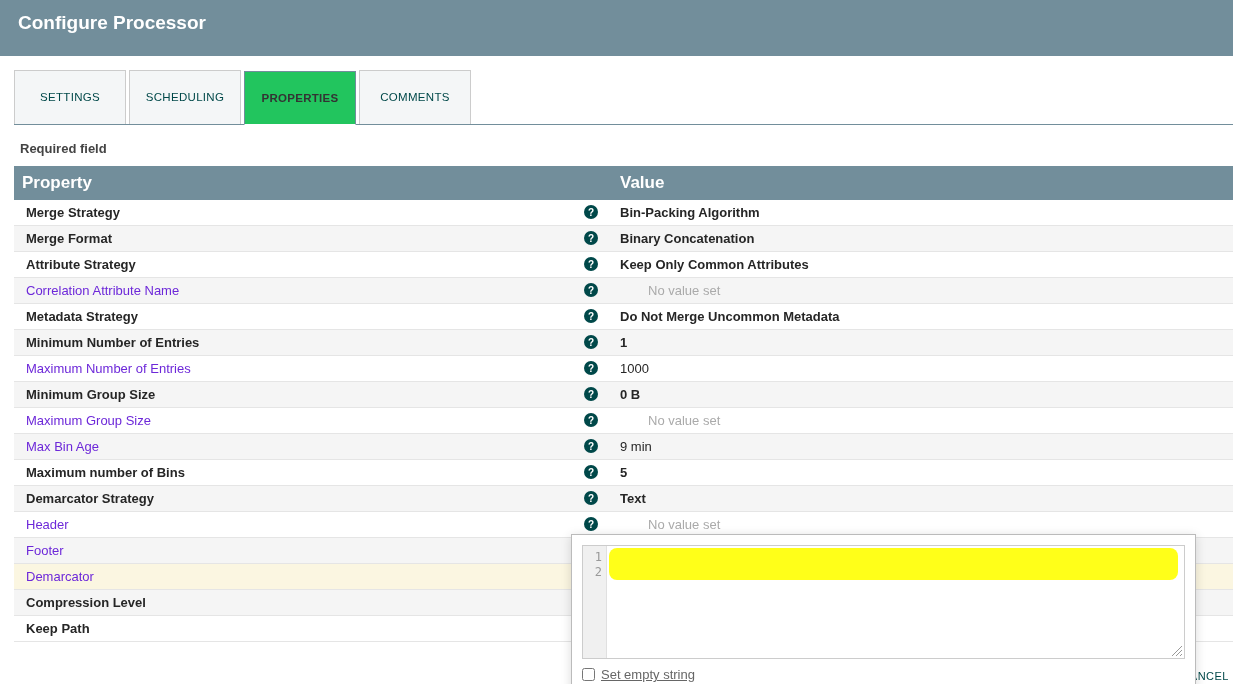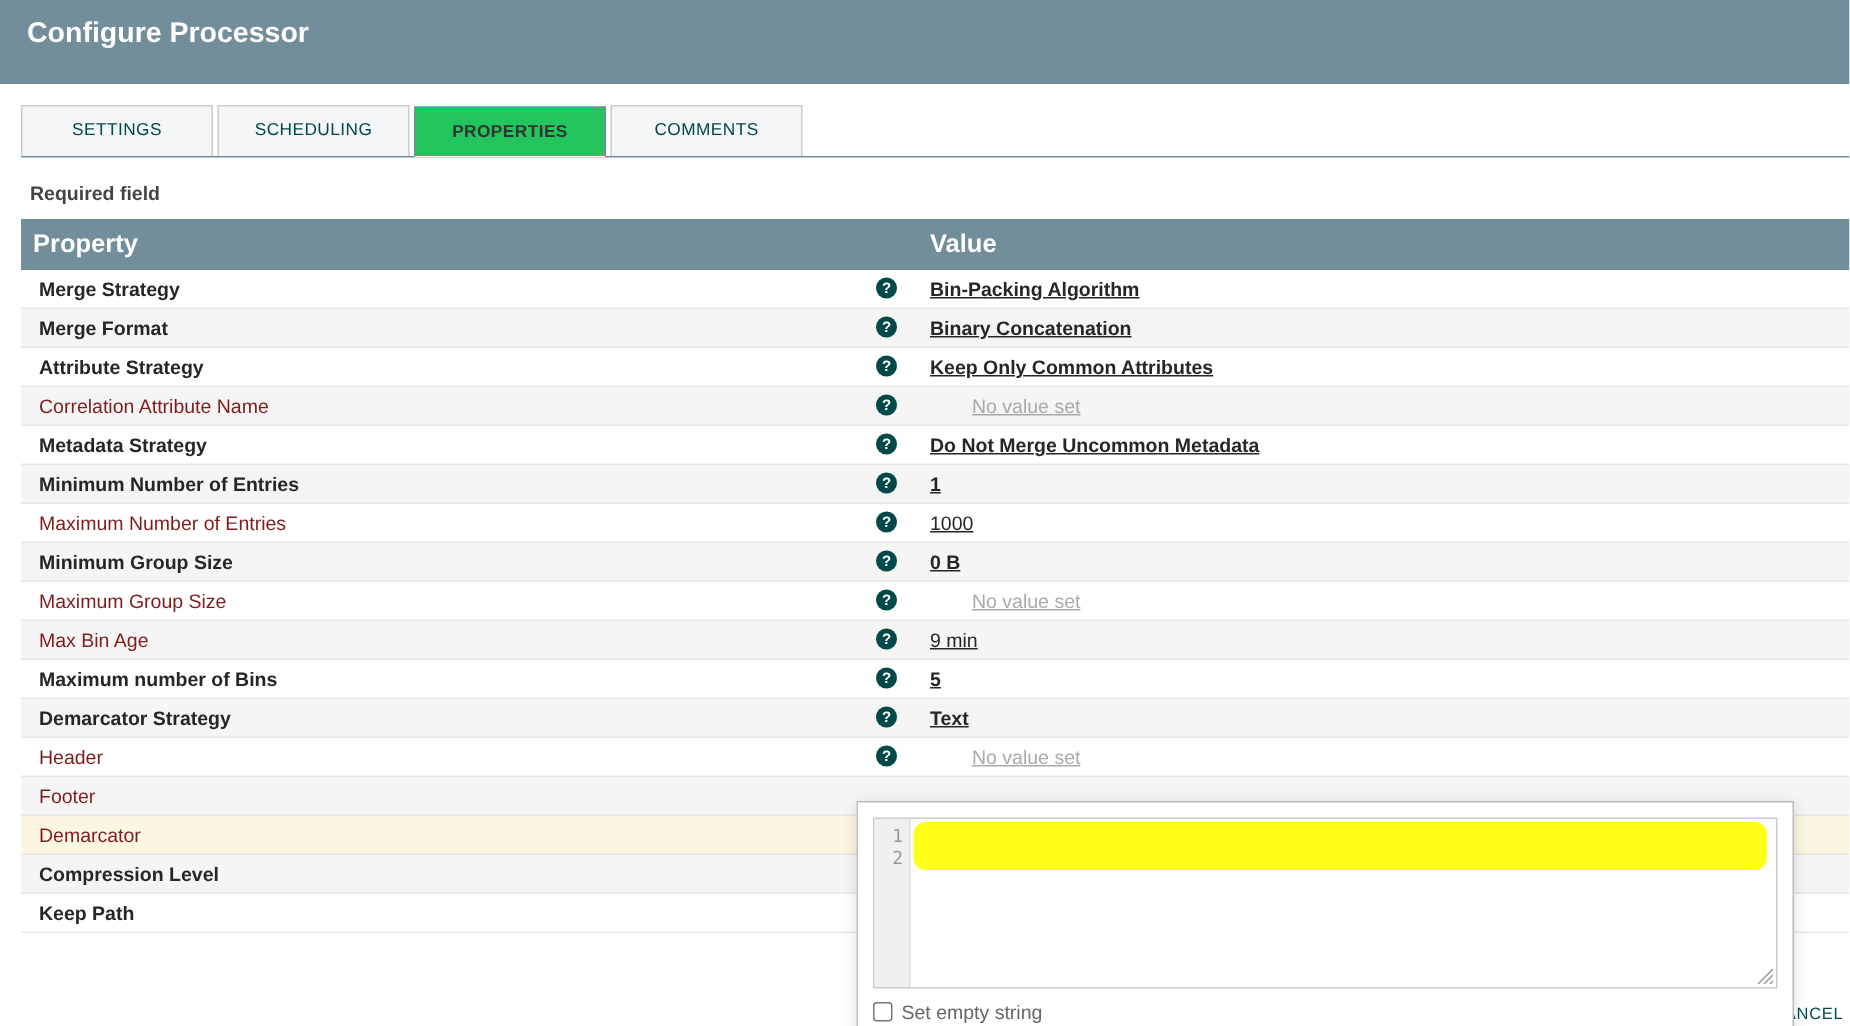--- a/index.html
+++ b/index.html
@@ -17,22 +17,22 @@
     font-size: 19px;
     font-weight: 600;
   }
   .tabs {
     display: flex;
     margin: 14px 0 0 14px;
     border-bottom: 1px solid #728e9b;
     width: calc(100% - 14px);
   }
   .tab {
-    padding: 10px 0;
-    width: 128px;
+    padding: 20px 0;
+    width: 112px;
     text-align: center;
     font-size: 11.5px;
     font-weight: 500;
     letter-spacing: .3px;
     color: #004849;
     background: #f4f6f7;
     border: 1px solid #ccc;
     border-bottom: none;
     margin-right: 3px;
     cursor: pointer;
@@ -76,26 +76,25 @@
   }
   .row.alt { background: #f5f5f5; }
   .row.editing { background: #fbf6e1; }
   .cell-prop {
     width: 598px;
     padding: 5px 8px 5px 12px;
     display: flex;
     justify-content: space-between;
   }
   .cell-prop .nm.bold { font-weight: 600; color: #262626; }
-  .cell-prop .nm { color: #7f1d1d; }
+  .cell-prop .nm { color: #6d28d9; }
   .cell-val {
     flex: 1;
     padding: 5px 8px;
     color: #262626;
-    text-decoration: underline;
   }
   .cell-val.bold { font-weight: 600; }
   .cell-val.unset { color: #aaa; font-style: normal; margin-left: 28px; }
   .help-icon {
     width: 14px; height: 14px;
     border-radius: 50%;
     background: #004849;
     color: #fff;
     font-size: 10px;
     font-weight: bold;
@@ -158,20 +157,21 @@
     color: #999;
   }
   .resize-handle svg { display: block; }
   .checkbox-row {
     margin-top: 8px;
     display: flex;
     align-items: center;
     gap: 6px;
     color: #666;
     font-size: 13px;
+    text-decoration: underline;
   }
   .checkbox-row input { width: 13px; height: 13px; }
   .footer-btns {
     position: absolute;
     right: 4px;
     top: 670px;
     color: #004849;
     font-size: 11px;
     letter-spacing: .5px;
   }

